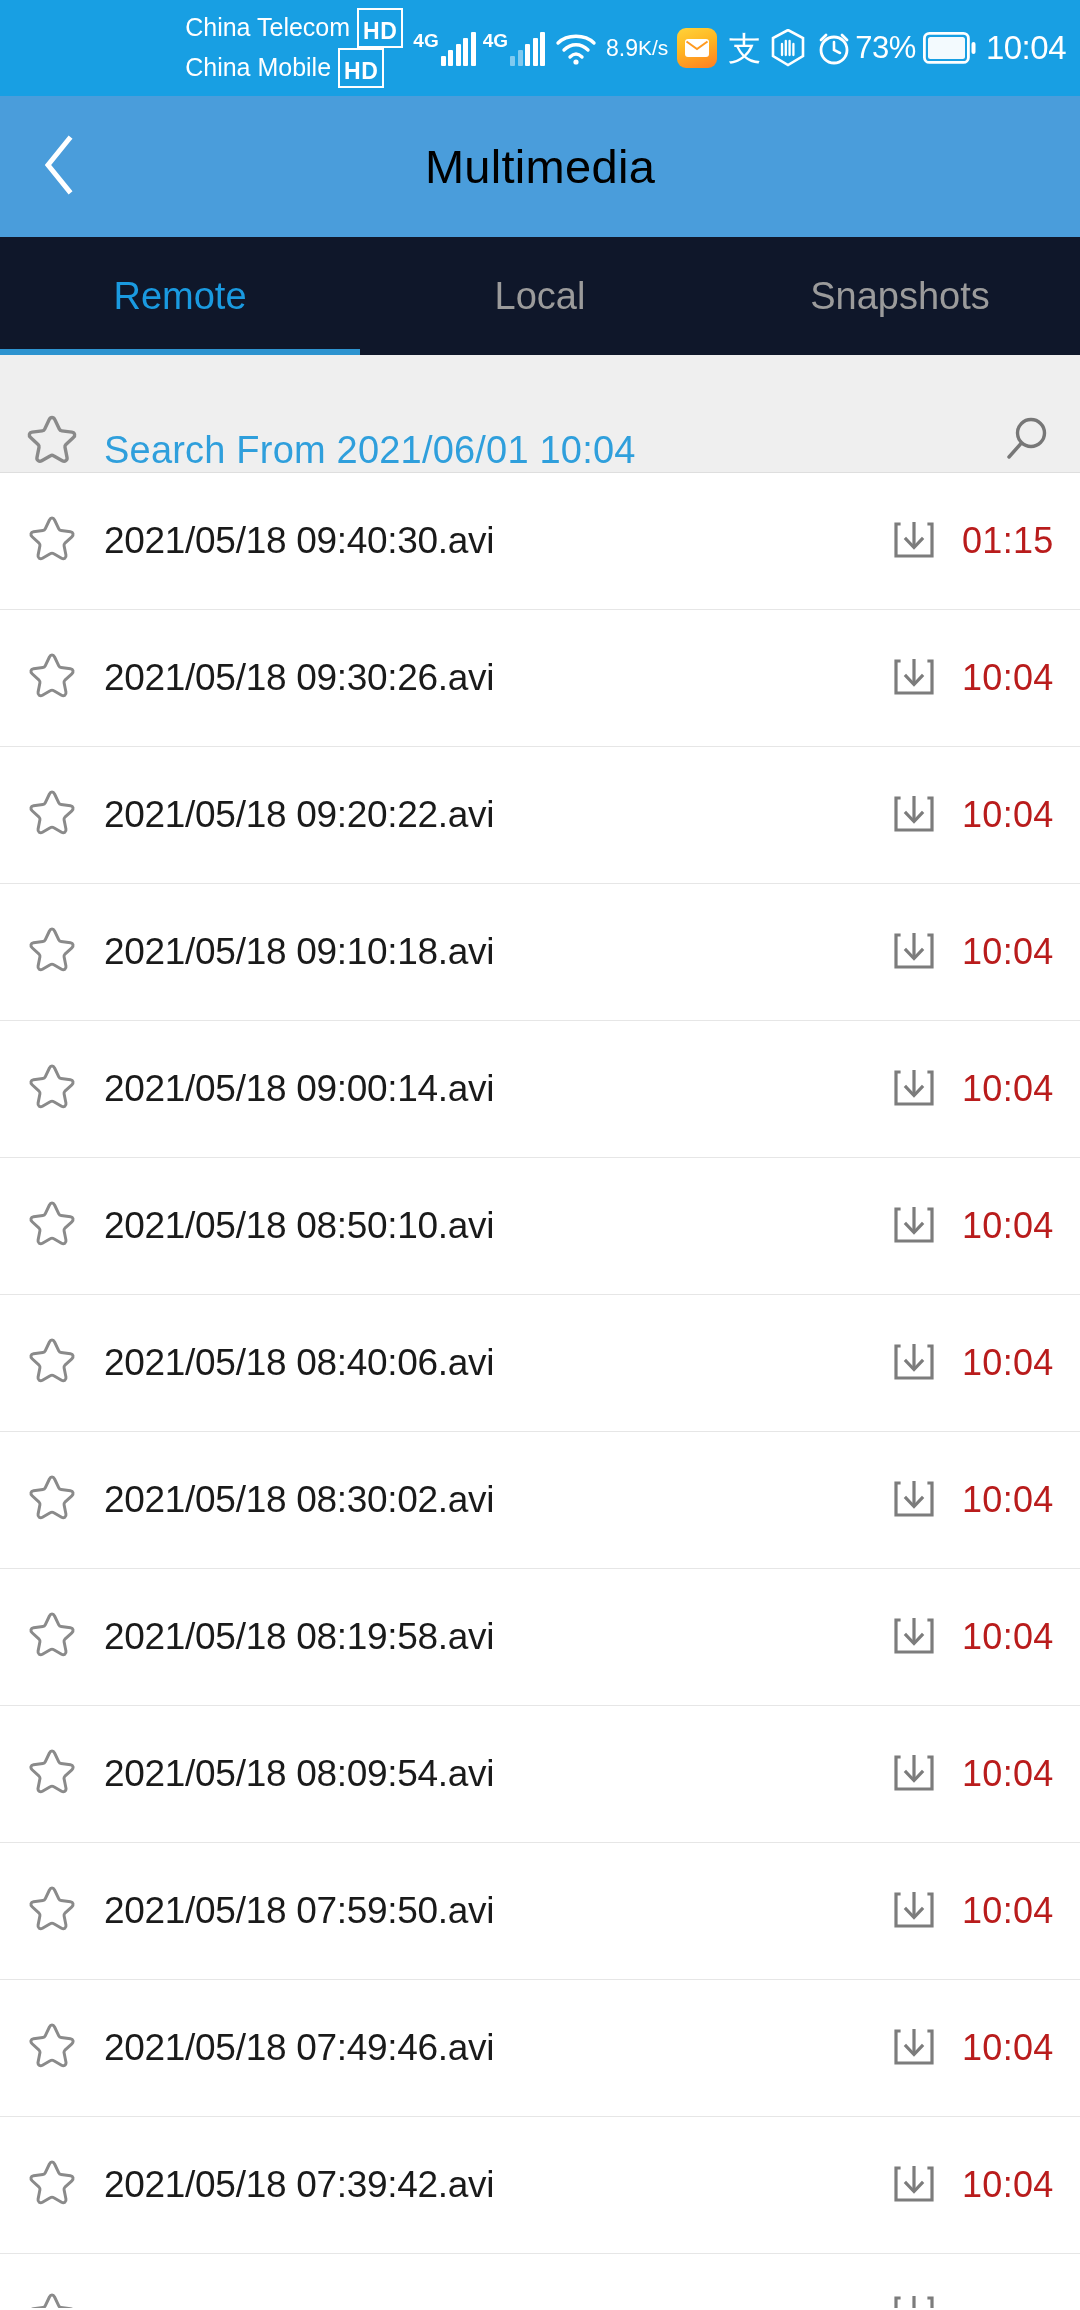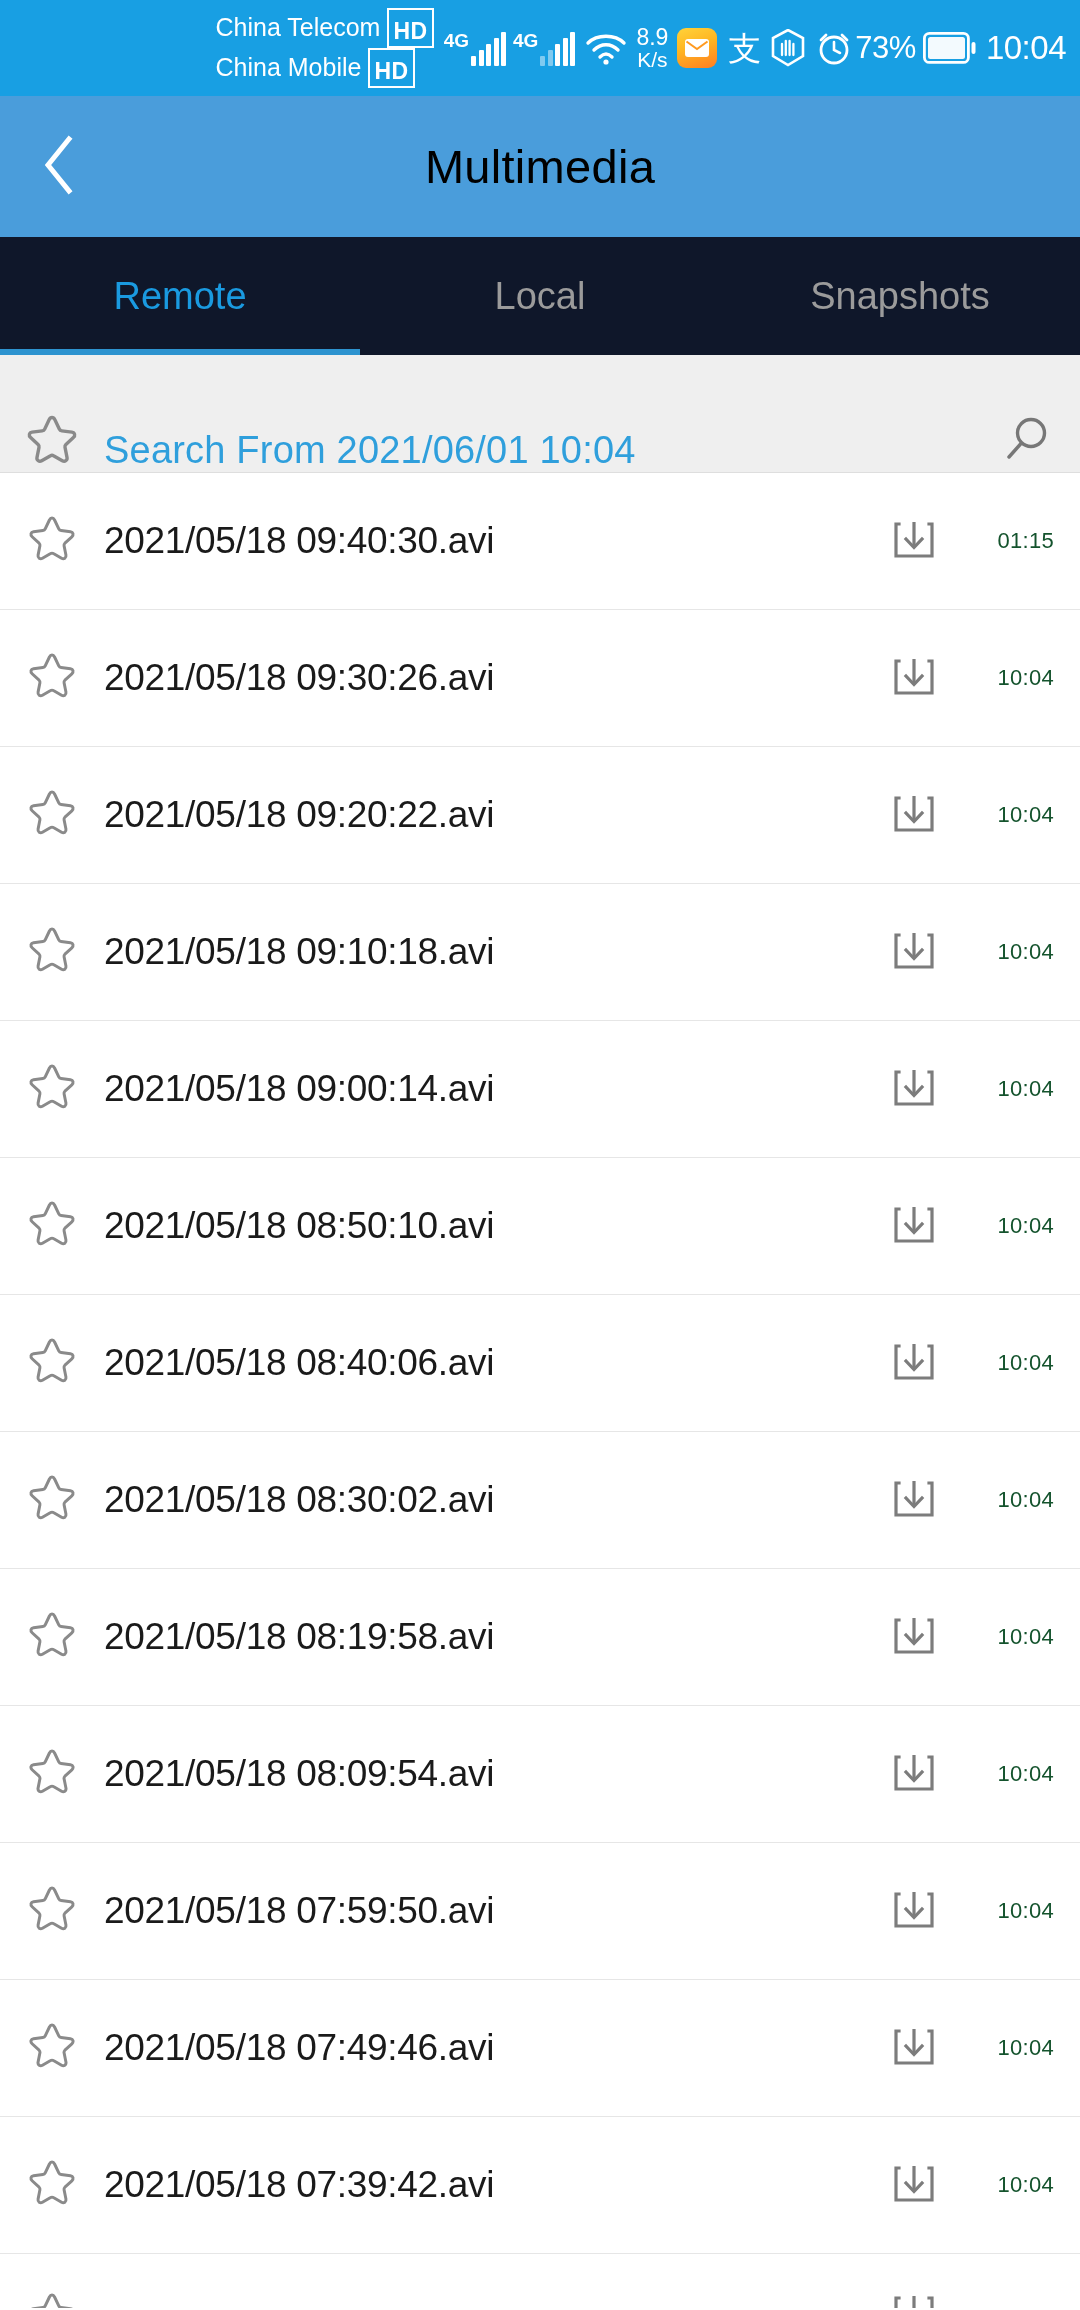--- a/index.html
+++ b/index.html
@@ -35,21 +35,21 @@
   .bars i{ display:block; width:5px; background:#ffffff; border-radius:1px; }
   .bars i:nth-child(1){ height:10px; }
   .bars i:nth-child(2){ height:16px; }
   .bars i:nth-child(3){ height:22px; }
   .bars i:nth-child(4){ height:28px; }
   .bars i:nth-child(5){ height:34px; }
   .bars.dim i:nth-child(1){ opacity:.45; }
   .bars.dim i:nth-child(2){ opacity:.45; }
   .wifi{ margin:0 9px 0 3px; display:flex; align-items:center; }
   .netspeed{
-    display:flex; flex-direction:column; align-items:center;
+    display:flex; align-items:center;
     font-size:23px; line-height:1.05; margin-right:9px;
   }
   .netspeed .unit{ font-size:21px; }
   .mail-icon{
     width:40px; height:40px; border-radius:9px;
     background:linear-gradient(160deg,#ffd33a 0%,#ffb521 45%,#ff7d22 100%);
     display:flex; align-items:center; justify-content:center;
     margin-right:11px;
   }
   .zhi{ font-size:33px; margin-right:10px; line-height:1; }
@@ -115,22 +115,22 @@
     border-bottom:1px solid #e6e6e6;
     background:#ffffff;
   }
   .row-star{ width:104px; display:flex; align-items:center; justify-content:center; flex:0 0 104px; }
   .row-name{
     flex:1 1 auto; font-size:37px; color:#1a1a1a; letter-spacing:-.3px;
     white-space:nowrap;
   }
   .row-dl{ width:96px; display:flex; align-items:center; justify-content:center; flex:0 0 96px; }
   .row-time{
-    width:118px; flex:0 0 118px; text-align:right; padding-right:26px;
-    font-size:22px; color:#14532d; letter-spacing:.3px;
+    width:118px; flex:0 0 118px; padding-right:26px;
+    font-size:36px; color:#b91c1c; letter-spacing:.3px;
   }
   .row.partial{ height:54px; overflow:hidden; border-bottom:none; align-items:flex-start; }
   .row.partial > *{ margin-top:36px; }
 </style>
 </head>
 <body>
 
 <div class="statusbar">
 
   <div class="carriers">

